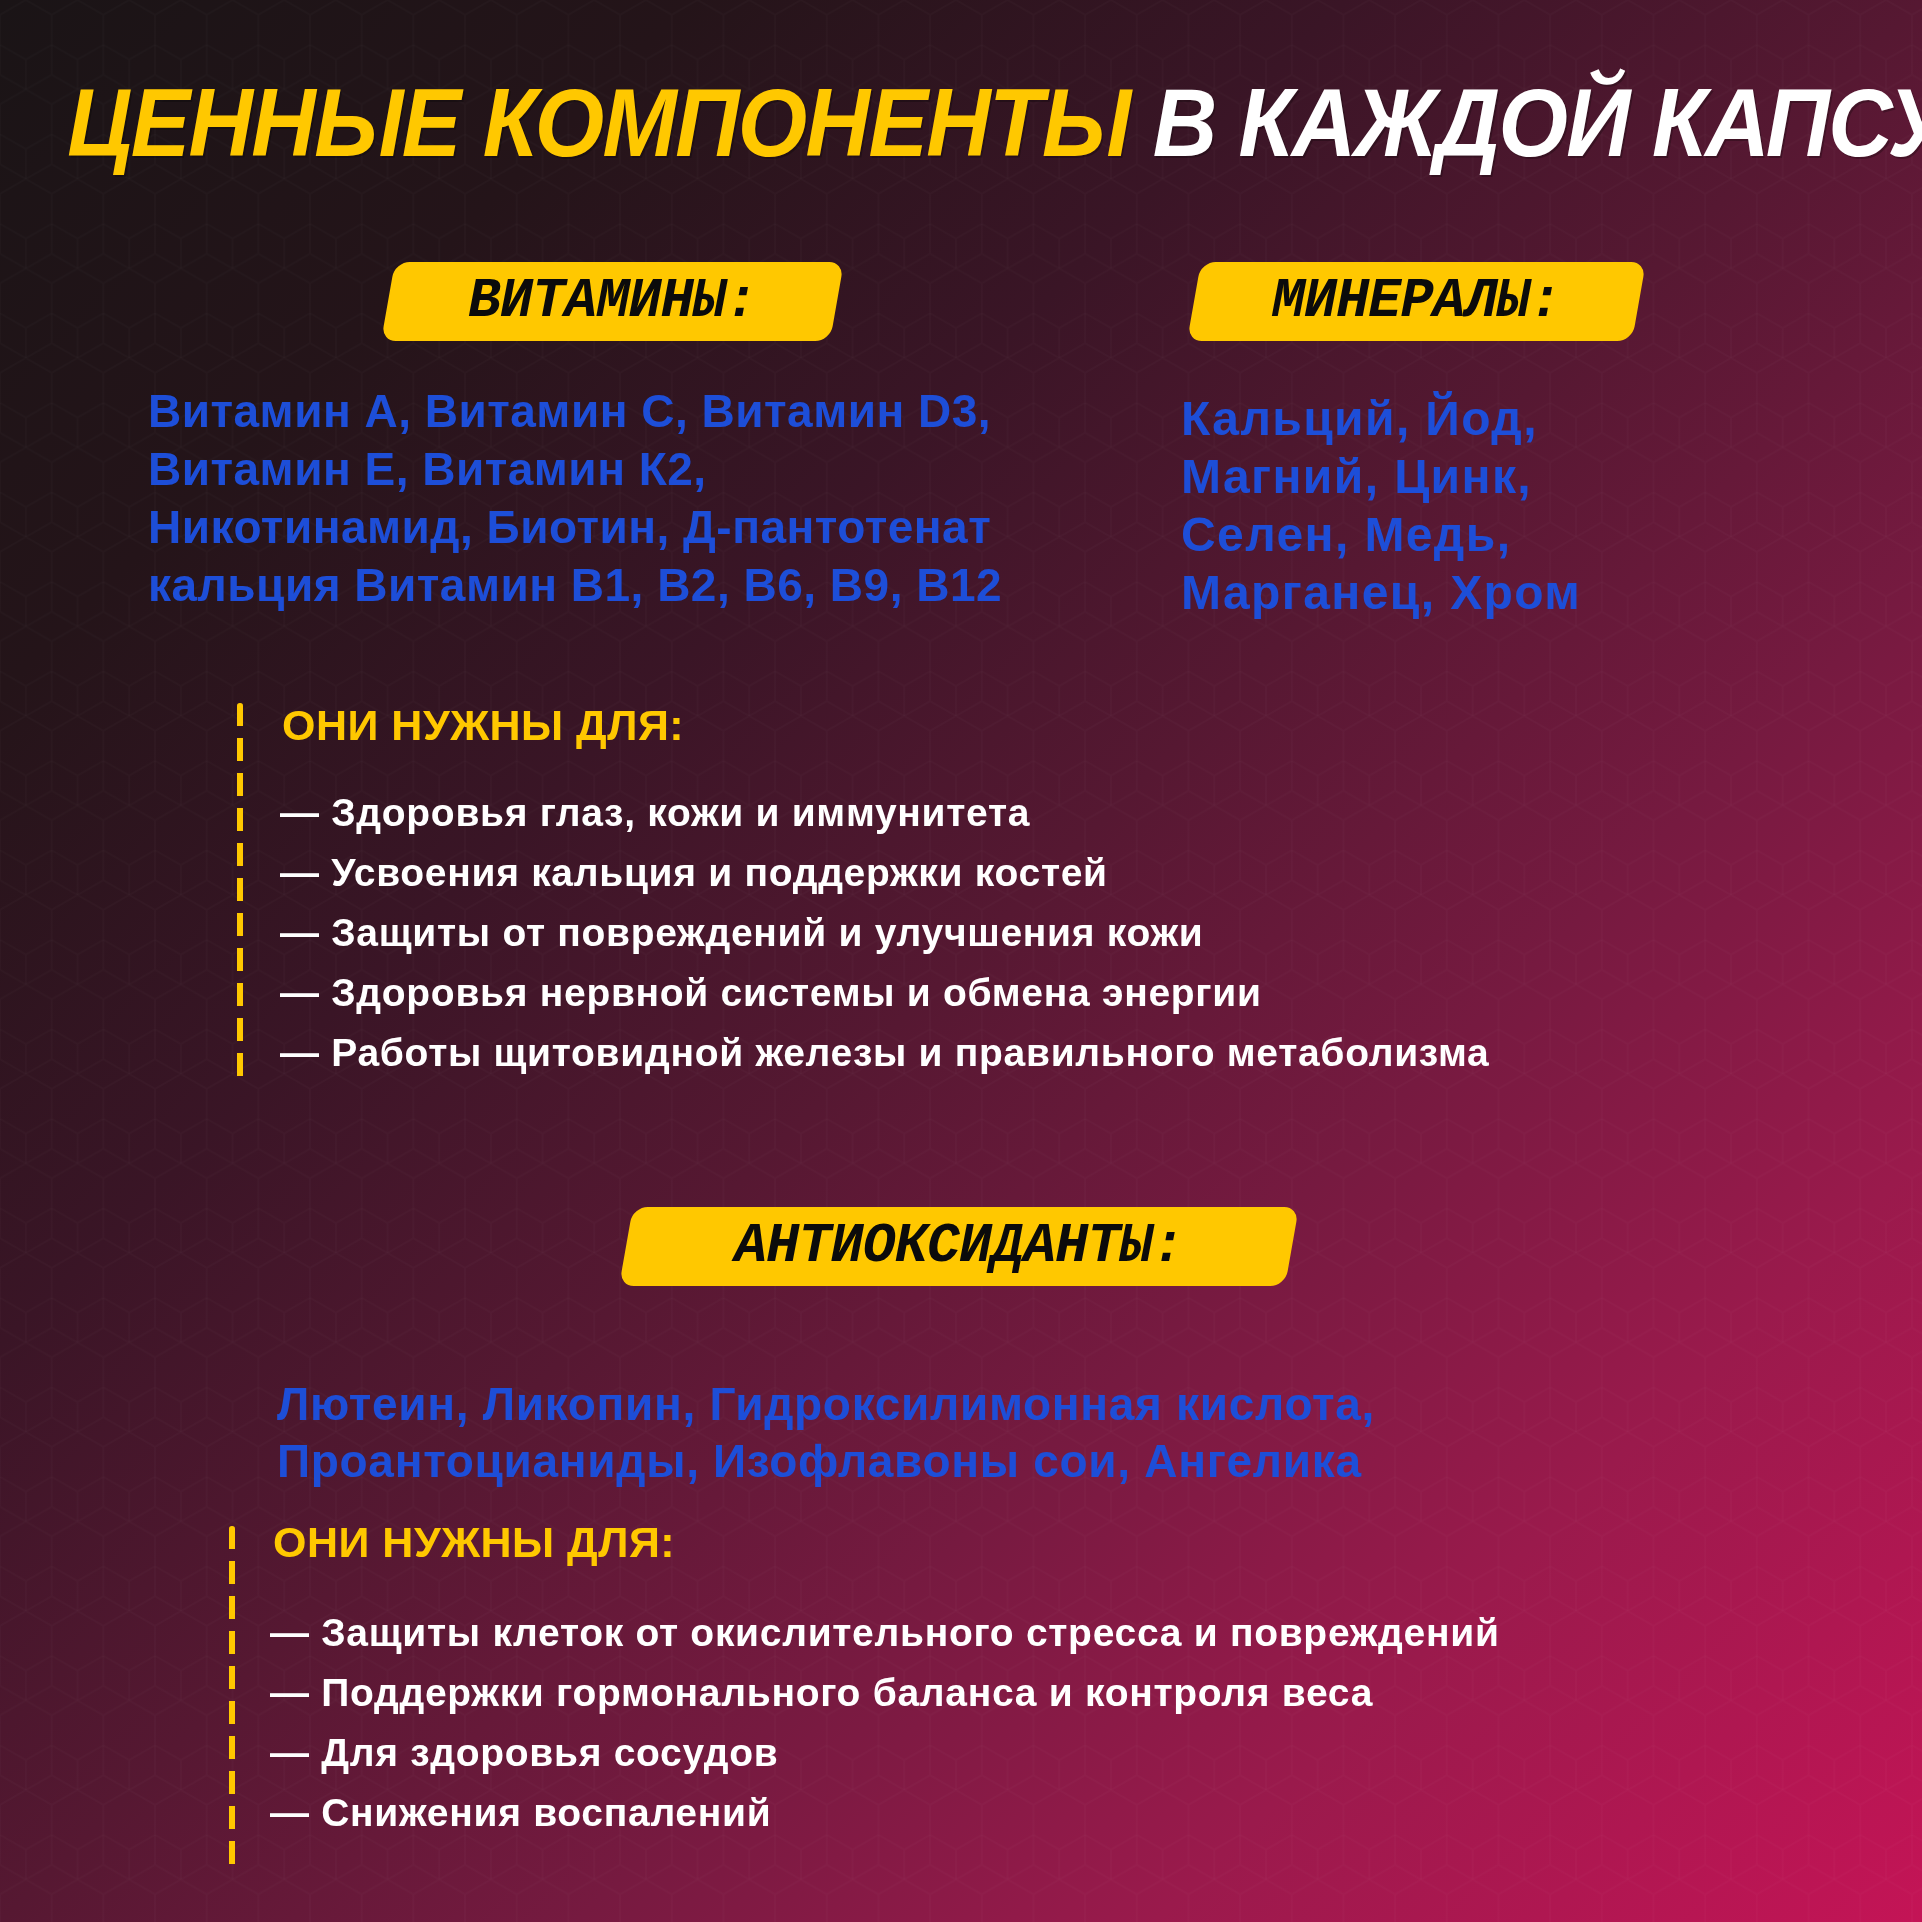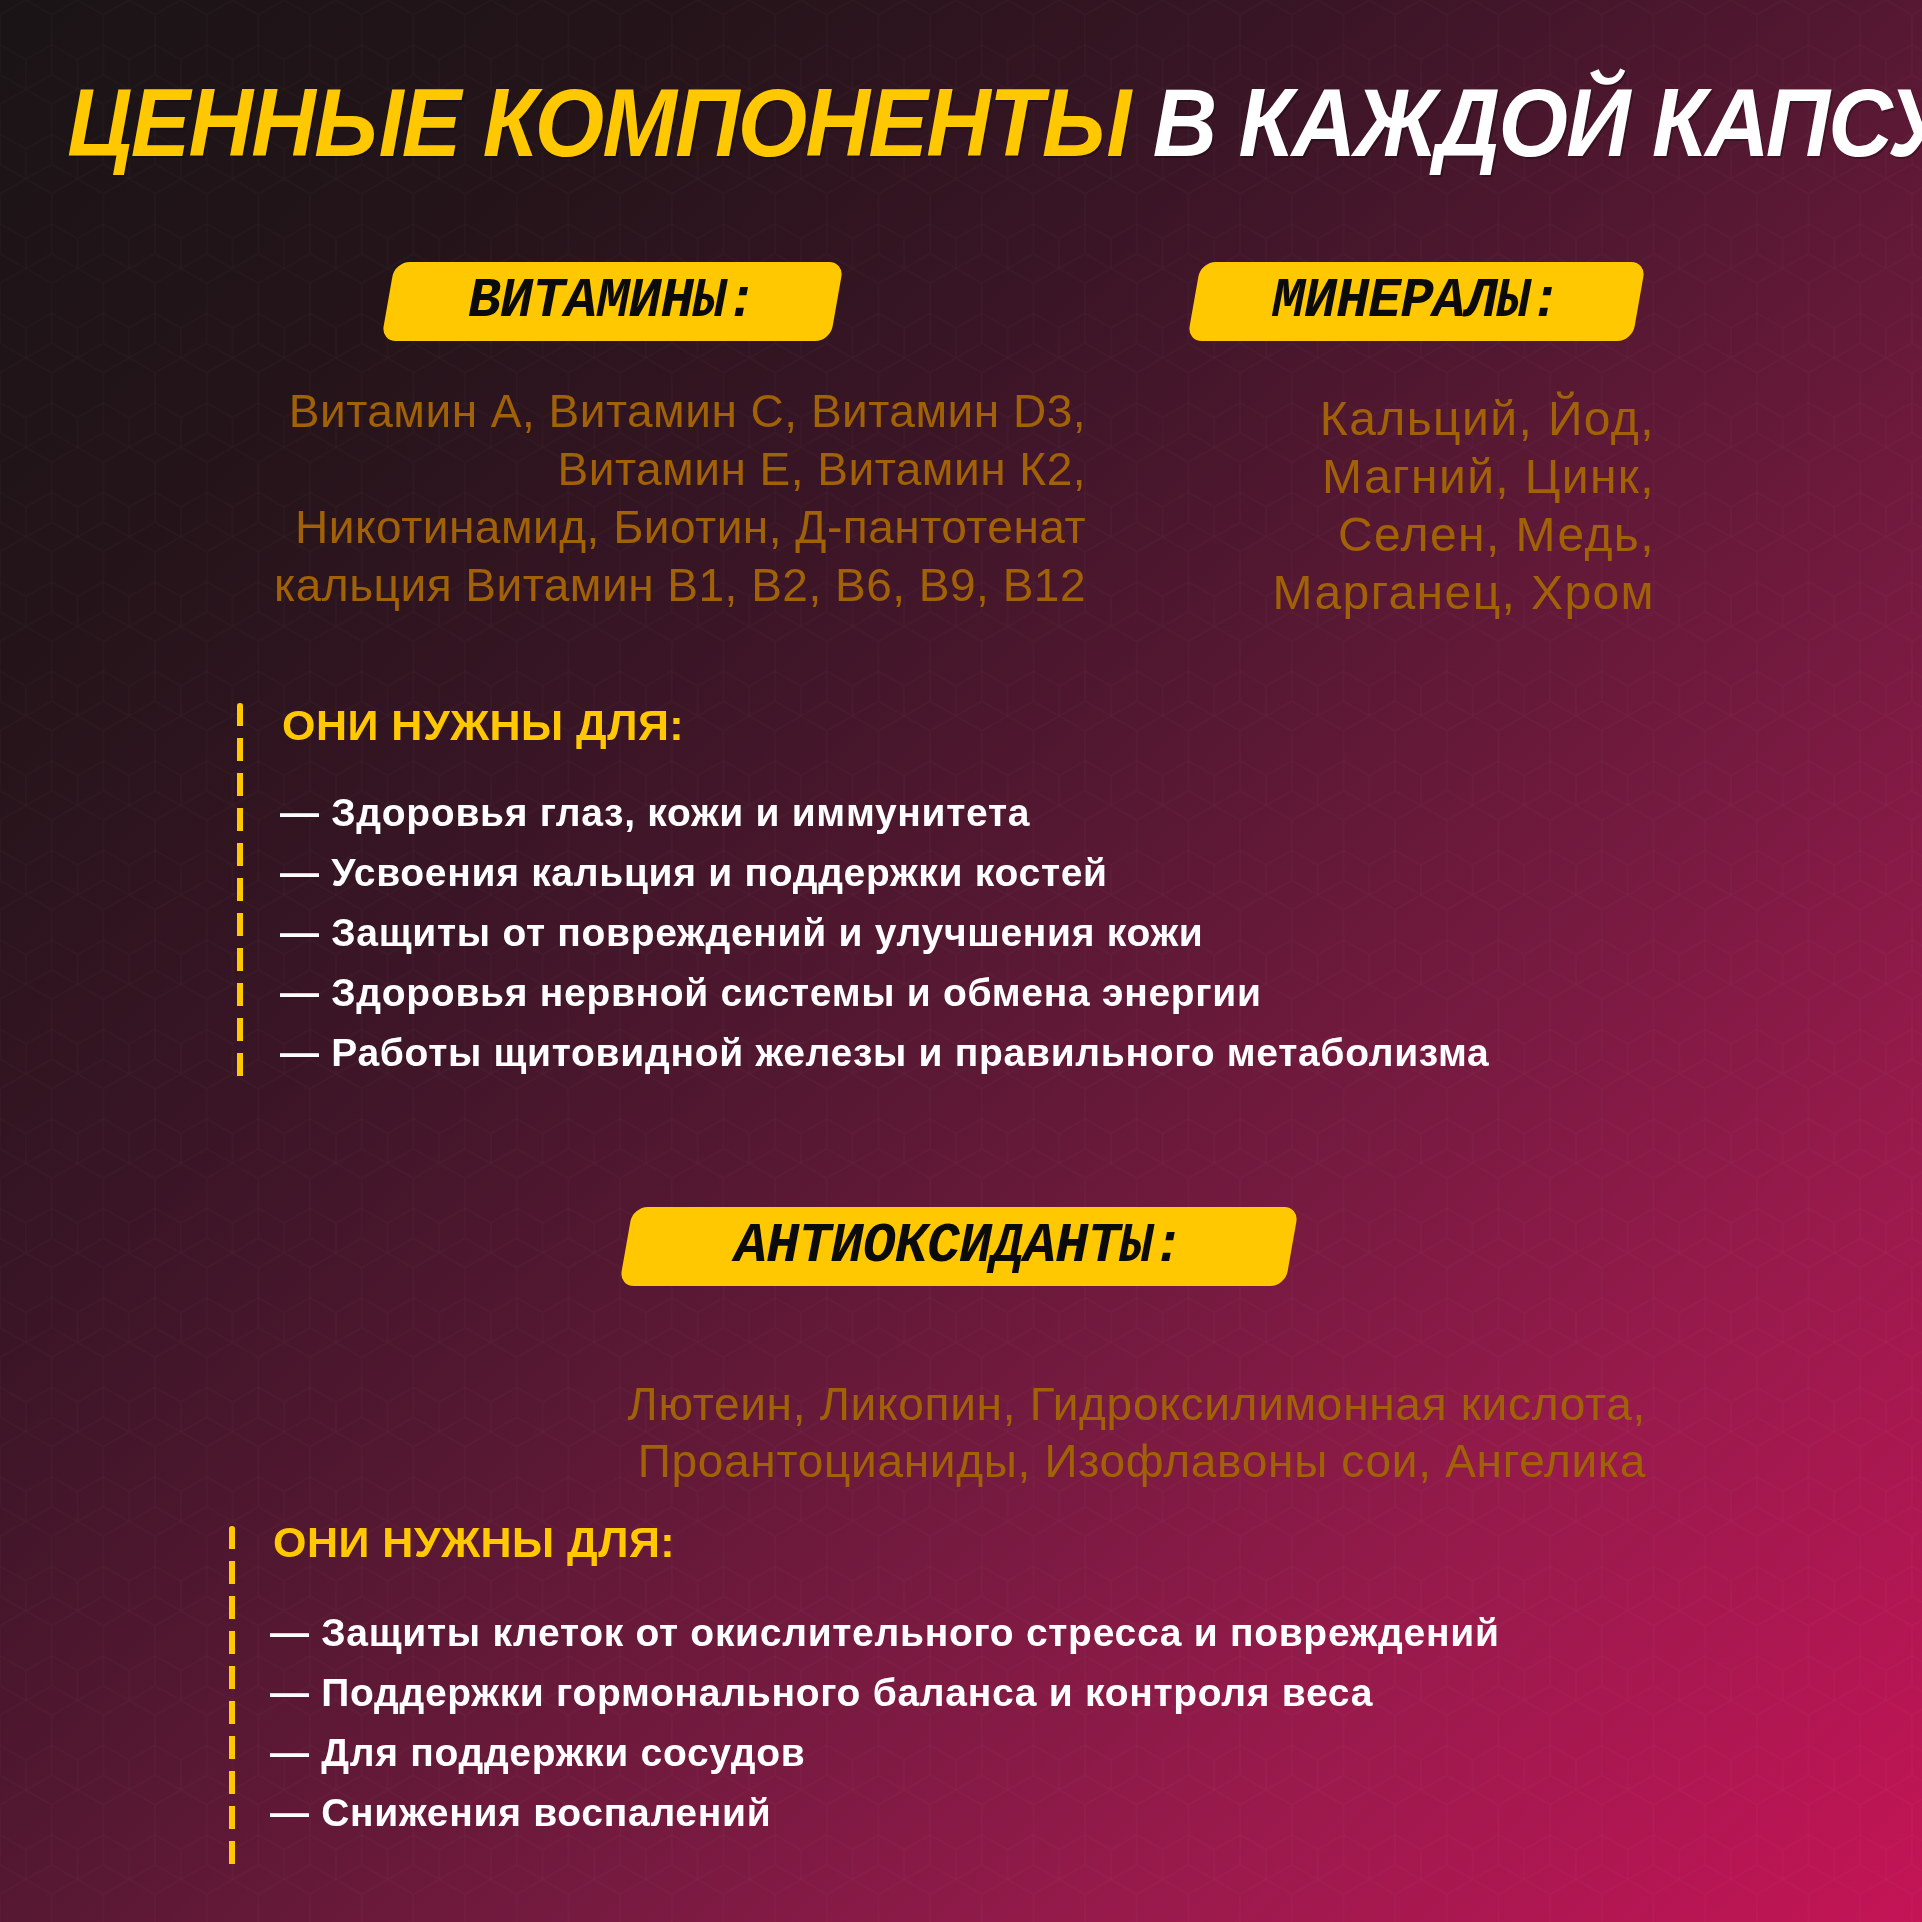--- a/index.html
+++ b/index.html
@@ -29,21 +29,21 @@
     position: absolute; inset: 0; background: #ffc800; border-radius: 14.8px;
     transform: skewX(-10deg);
   }
   .badge .label {
     position: relative; color: #0b0b0b; font-weight: 900; font-style: italic;
     font-size: 55px; letter-spacing: -0.9px; white-space: nowrap;
     font-family: Liberation Mono, monospace;
   }
 
   .text-block {
-    position: absolute; color: #a16207; text-align: right; font-weight: 400;
+    position: absolute; color: #1d4ed8; text-align: left; font-weight: 700;
     font-family: "Liberation Sans", "DejaVu Sans", sans-serif;
   }
   .text-block .line { display: block; white-space: nowrap; }
 
   .vit-text { left: 148px; top: 382px; width: 938px; font-size: 46px; line-height: 58px; letter-spacing: 0.5px; }
   .min-text { left: 1181px; top: 390px; width: 474px; font-size: 48px; line-height: 58px; letter-spacing: 1.4px; }
   .anti-text { left: 277px; top: 1376px; width: 1369px; font-size: 46px; line-height: 57px; letter-spacing: 0.7px; }
 
   .needs {
     position: absolute;
@@ -126,17 +126,17 @@
   <span class="line">Лютеин, Ликопин, Гидроксилимонная кислота,</span>
   <span class="line">Проантоцианиды, Изофлавоны сои, Ангелика</span>
 </div>
 
 <div class="needs" style="left:0; top:0;">
   <div class="dash" style="left:229px; top:1526px; height:343px;"></div>
   <div class="heading" style="left:273px; top:1518px;">ОНИ НУЖНЫ ДЛЯ:</div>
   <ul class="list" style="left:270px; top:1603px;">
     <li>— Защиты клеток от окислительного стресса и повреждений</li>
     <li>— Поддержки гормонального баланса и контроля веса</li>
-    <li>— Для поддержки сосудов</li>
+    <li>— Для здоровья сосудов</li>
     <li>— Снижения воспалений</li>
   </ul>
 </div>
 
 
 </body></html>

